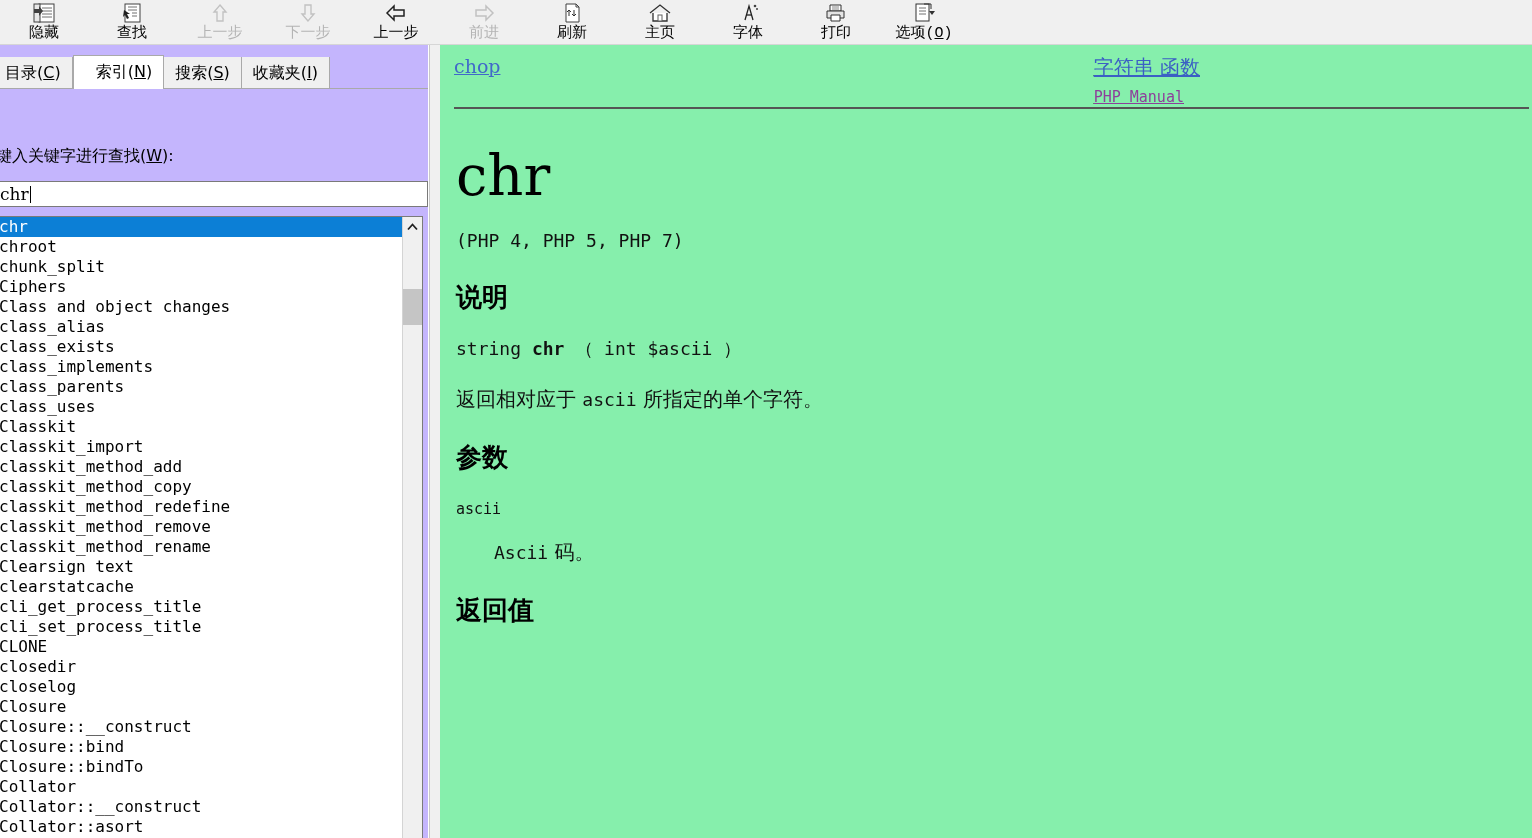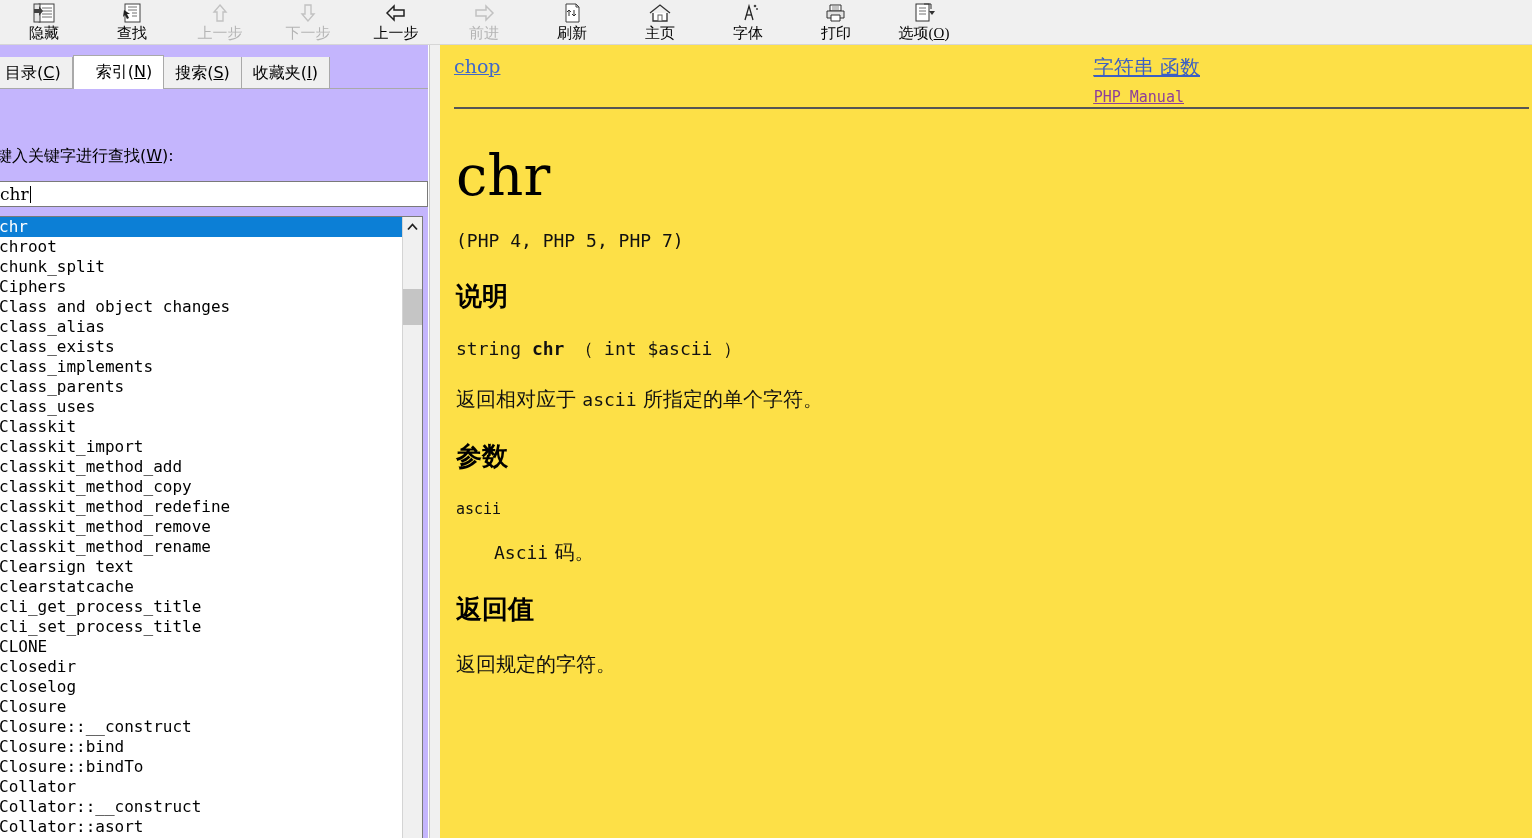--- a/index.html
+++ b/index.html
@@ -44,21 +44,21 @@
     user-select: none;
   }
   .tb-ico {
     height: 22px;
     width: 26px;
     display: flex;
     align-items: center;
     justify-content: center;
   }
   .tb-lbl {
-    font-family: Liberation Serif, serif;
+    font-family: Liberation Mono, monospace;
     font-size: 15px;
     line-height: 19px;
     color: #000000;
     white-space: nowrap;
   }
   .tb-btn.disabled .tb-lbl { color: #b4b4b4; }
   .tb-btn.disabled svg { opacity: .45; }
 
   
   #navpane {
@@ -229,21 +229,21 @@
     width:1px; height:793px;
     background:#c8c8c8;
   }
 
   
   #content {
     position: absolute;
     left: 440px; top: 45px;
     width: 1092px;
     height: 793px;
-    background: #fde047;
+    background: #86efac;
     overflow: hidden;
   }
   #doc {
     position: relative;
     padding: 0 14px 0 14px;
   }
 
   #navlinks {
     position: relative;
     height: 62px;
@@ -290,21 +290,21 @@
 
   h1#title {
     font-family: "DejaVu Serif", serif;
     font-weight: normal;
     font-size: 56px;
     line-height: 58px;
     color: #000;
     margin: 38px 0 0 2px;
   }
   h2.sec {
-    font-family: Liberation Mono, monospace;
+    font-family: Liberation Serif, serif;
     font-weight: bold;
     font-size: 26px;
     line-height: 30px;
     color: #000;
     margin: 30px 0 0 2px;
   }
   p.para {
     font-family: "DejaVu Sans Mono", monospace;
     font-size: 18px;
     line-height: 24px;
@@ -580,18 +580,17 @@
 
 
       <h2 class="sec">参数</h2>
 
       <p class="paramname">ascii</p>
 
       <p class="paramdesc"><span class="mono-sm">Ascii</span><span> 码。</span></p>
 
       <h2 class="sec">返回值</h2>
 
-      <p class="cjk">返回规定的字符。</p>
 
     </div>
   </div>
 
 </div>
 
 </body></html>

